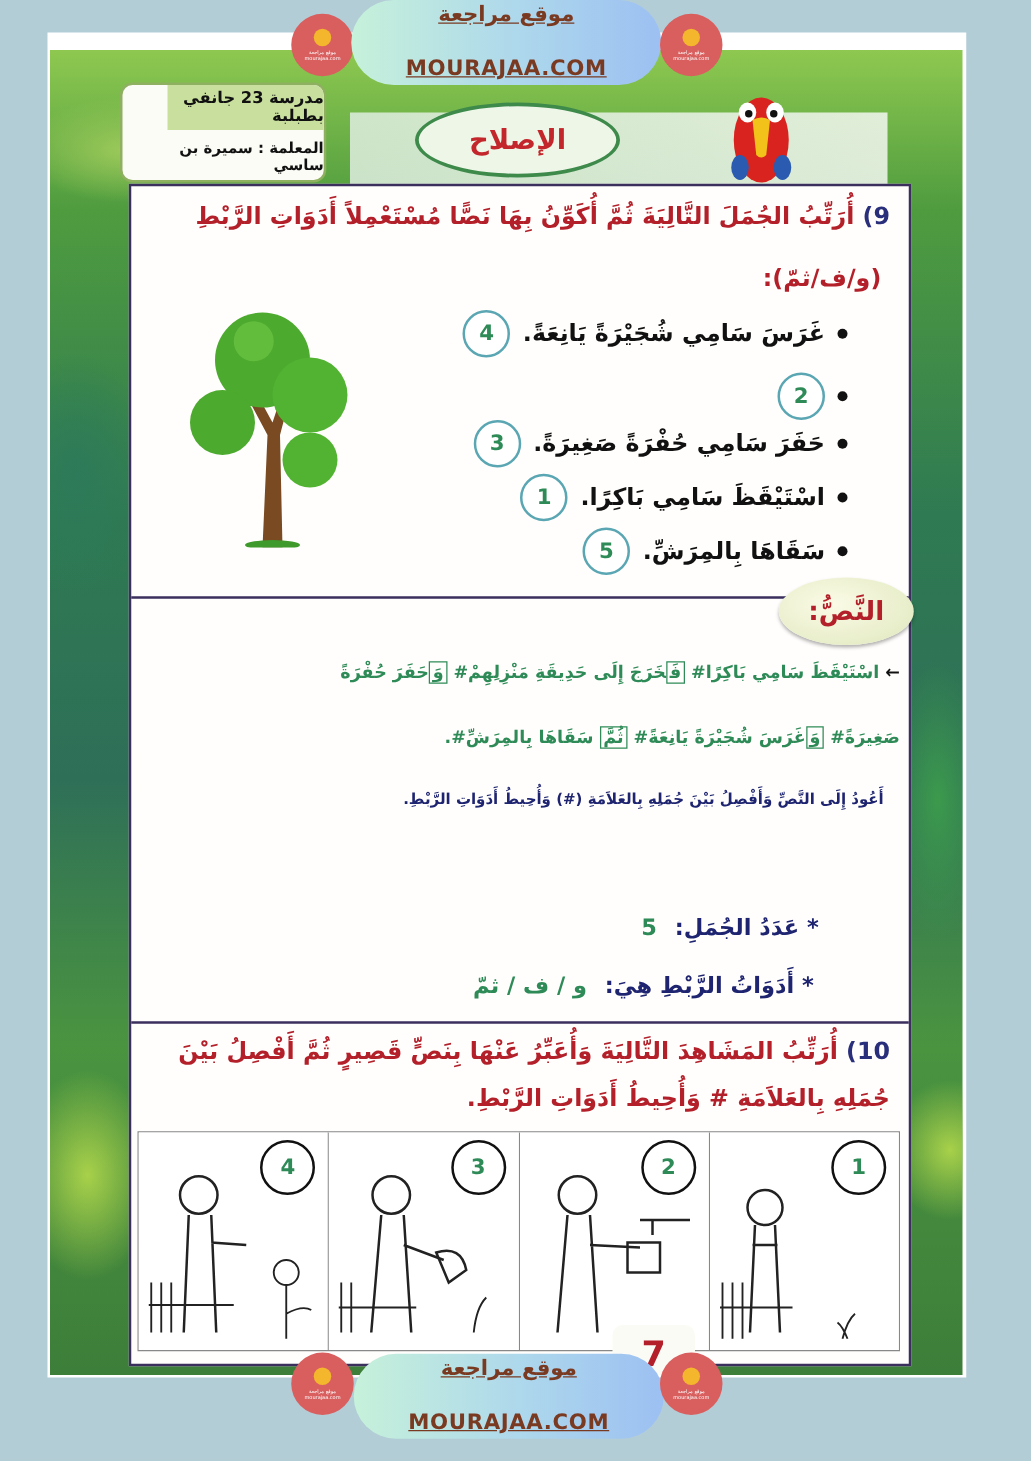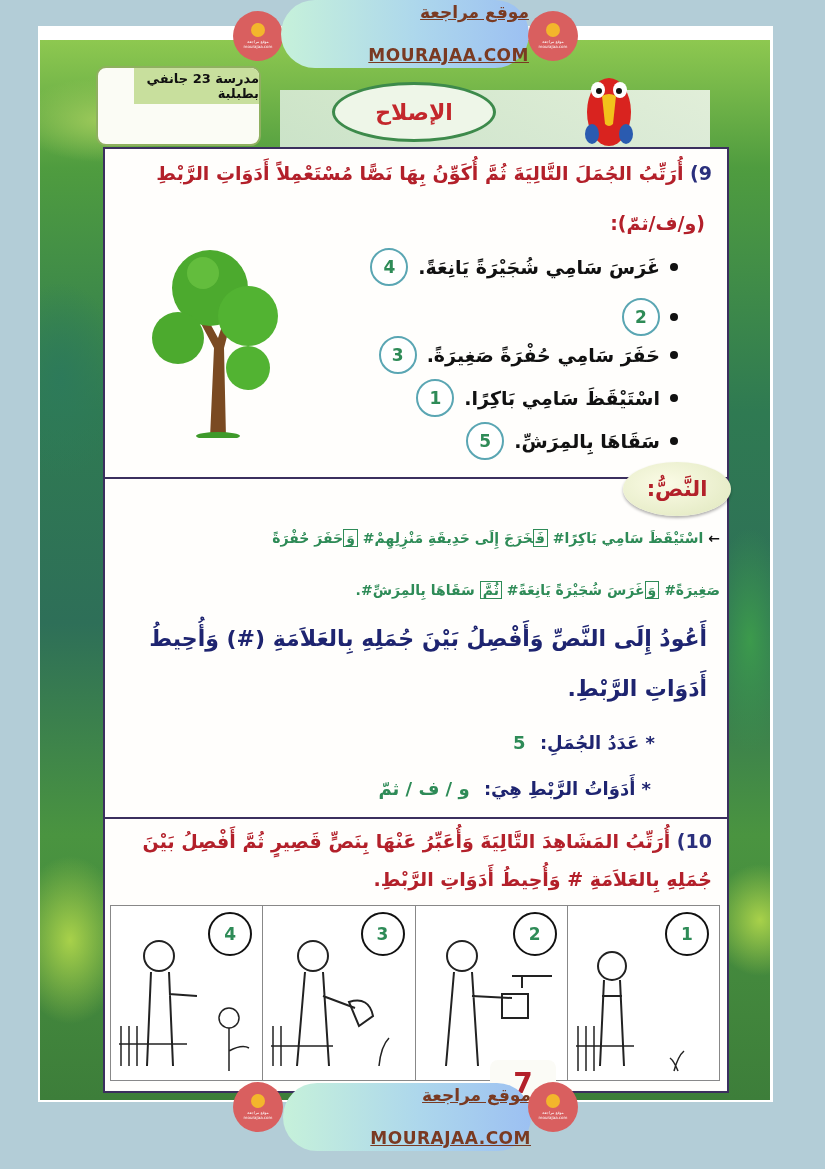--- a/index.html
+++ b/index.html
@@ -26,21 +26,21 @@
   .header-light {
     position: absolute; left: 280px; top: 90px; width: 430px; height: 60px;
     background: linear-gradient(90deg, #dfeee0, #f4f8f2);
     opacity: .85;
   }
 
   
   .wm-pill {
     position: absolute; width: 248px; height: 68px; border-radius: 34px;
     background: linear-gradient(90deg, #c6f1da 0%, #add7ec 55%, #9cc0f2 100%);
-    display: flex; flex-direction: column; align-items: flex-end; justify-content: center;
+    display: flex; flex-direction: column; align-items: center; justify-content: center;
     color: #7a3a22; font-weight: bold; text-decoration: underline; gap: 20px;
   }
   .wm-pill .ar { font-size: 17px; line-height: 22px; }
   .wm-pill .en { font-size: 17px; line-height: 24px; letter-spacing: .5px; }
   .wm-logo {
     position: absolute; width: 50px; height: 50px; border-radius: 50%;
     background: #d95f5f; display: flex; flex-direction: column; align-items: center; justify-content: center;
   }
   .wm-logo .dot { width: 14px; height: 14px; border-radius: 50%; background: #f3b62c; }
   .wm-logo .tx { font-size: 4px; color: #fff; margin-top: 2px; line-height: 5px; text-align: center; }
@@ -87,21 +87,21 @@
   .nass-oval {
     position: absolute; left: 623px; top: 462px; width: 108px; height: 54px; border-radius: 50%;
     background: radial-gradient(ellipse at 40% 40%, #fbfbe6, #dfe7bd);
     box-shadow: 0 2px 3px rgba(0,0,0,.3);
     display: flex; align-items: center; justify-content: center;
     color: #b3202a; font-size: 21px; font-weight: bold; direction: rtl;
   }
 
   .green-text { position: absolute; direction: rtl; text-align: right; color: #2e8b57; font-weight: bold; font-size: 14px; line-height: 36px; }
   .boxed { border: 1.5px solid #2e8b57; padding: 0 2px; }
-  .blue-text { position: absolute; direction: rtl; text-align: right; color: #1e2470; font-weight: bold; font-size: 22px; line-height: 50px; }
+  .blue-text { position: absolute; direction: rtl; text-align: right; color: #1e2470; font-weight: bold; font-size: 12px; line-height: 50px; }
   .answer-line { position: absolute; direction: rtl; font-weight: bold; font-size: 18px; color: #1e2470; margin-top: 12px; }
   .answer-line .val { color: #2e8b57; margin-right: 8px; }
 
   .scenes { position: absolute; left: 110px; top: 905px; width: 610px; height: 176px; display: flex; direction: rtl; border: 1px solid #888; }
   .scene { flex: 1; border-left: 1px solid #888; position: relative; background: #fff; }
   .scene:last-child { border-left: none; }
   .scene .circle-num { position: absolute; right: 10px; top: 6px; width: 44px; height: 44px; border: 2px solid #111; }
   .scene svg { position: absolute; left: 6px; bottom: 4px; }
 
   .page-num {
@@ -125,20 +125,21 @@
   <span class="ar">موقع مراجعة</span>
   <span class="en">MOURAJAA.COM</span>
 </div>
 <div class="wm-logo" style="left:528px;top:11px;">
   <div class="dot"></div>
   <div class="tx">موقع مراجعة mourajaa.com</div>
 </div>
 
 <div class="school-box">
   <div class="row1">مدرسة 23 جانفي بطبلبة</div>
+  <div class="row2">المعلمة : سميرة بن ساسي</div>
 </div>
 <div class="title-oval">الإصلاح</div>
 <svg class="parrot" viewBox="0 0 62 88">
   <ellipse cx="31" cy="50" rx="22" ry="34" fill="#d9231f"></ellipse>
   <ellipse cx="20" cy="28" rx="7" ry="8" fill="#fff"></ellipse>
   <ellipse cx="42" cy="28" rx="7" ry="8" fill="#fff"></ellipse>
   <circle cx="21" cy="29" r="3" fill="#111"></circle>
   <circle cx="41" cy="29" r="3" fill="#111"></circle>
   <path d="M24 34 Q31 30 38 34 L35 62 Q31 66 27 62 Z" fill="#f2c21b"></path>
   <ellipse cx="14" cy="72" rx="7" ry="10" fill="#2a5bb0"></ellipse>

